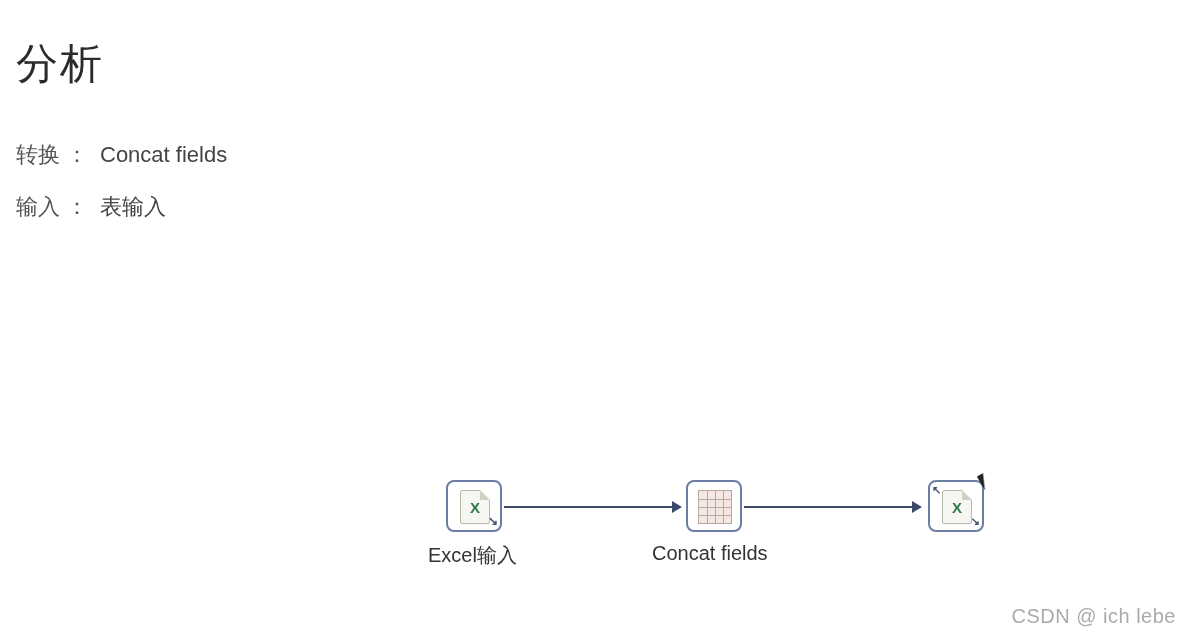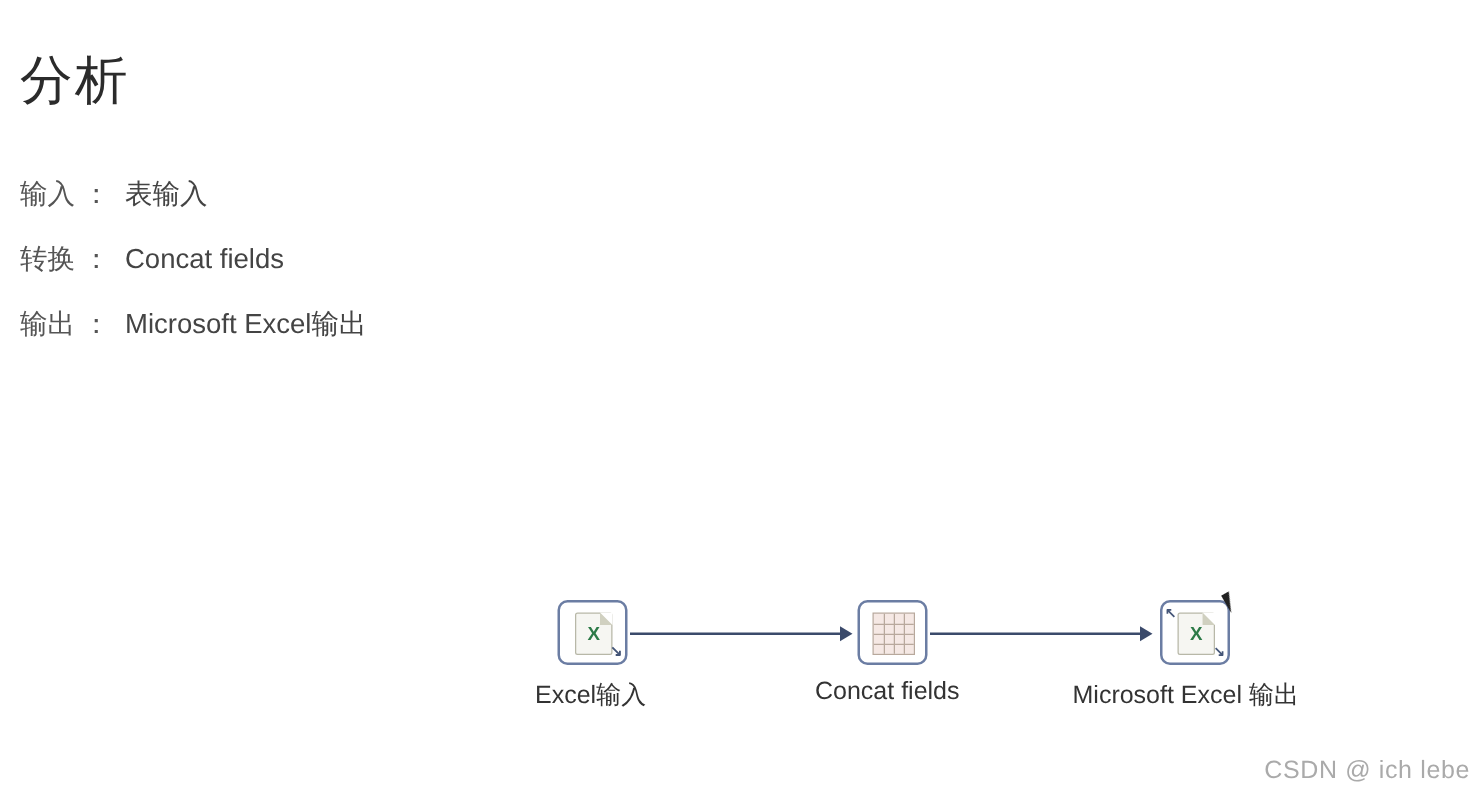--- a/index.html
+++ b/index.html
@@ -27,27 +27,24 @@
   .cursor { position: absolute; right: -12px; top: -10px; width: 0; height: 0; border-left: 7px solid #222; border-right: 7px solid transparent; border-bottom: 16px solid transparent; transform: rotate(-30deg); filter: drop-shadow(1px 0 0 #fff); }
   .watermark { position: absolute; right: 8px; bottom: 6px; font-size: 20px; color: rgba(100,100,100,0.55); letter-spacing: 0.5px; }
 </style>
 </head>
 <body>
 
 <div class="title">分析</div>
 
 <div class="spec-list">
   <div class="spec-row">
-    <span class="spec-label">输入</span><span class="sep">：</span><span>表输入</span>
-  </div>
-  <div class="spec-row">
     <span class="spec-label">转换</span><span class="sep">：</span><span>Concat fields</span>
   </div>
   <div class="spec-row">
-    <span class="spec-label">输出</span><span class="sep">：</span><span>Microsoft Excel输出</span>
+    <span class="spec-label">输入</span><span class="sep">：</span><span>表输入</span>
   </div>
 </div>
 
 <div class="diagram">
 
   <div class="node" style="left:446px;">
     <div class="excel-page">
       <div class="excel-x">X</div>
     </div>
     <div class="excel-in-arrow">↘</div>
@@ -66,17 +63,16 @@
   <div class="arrow-head" style="left:912px;"></div>
 
   <div class="node" style="left:928px;">
     <div class="excel-out-arrow1">↘</div>
     <div class="excel-page">
       <div class="excel-x">X</div>
     </div>
     <div class="excel-out-arrow2">↘</div>
     <div class="cursor"></div>
   </div>
-  <div class="node-label" style="left:858px;">Microsoft Excel 输出</div>
 
 </div>
 
 <div class="watermark">CSDN @ ich lebe</div>
 
 </body></html>

